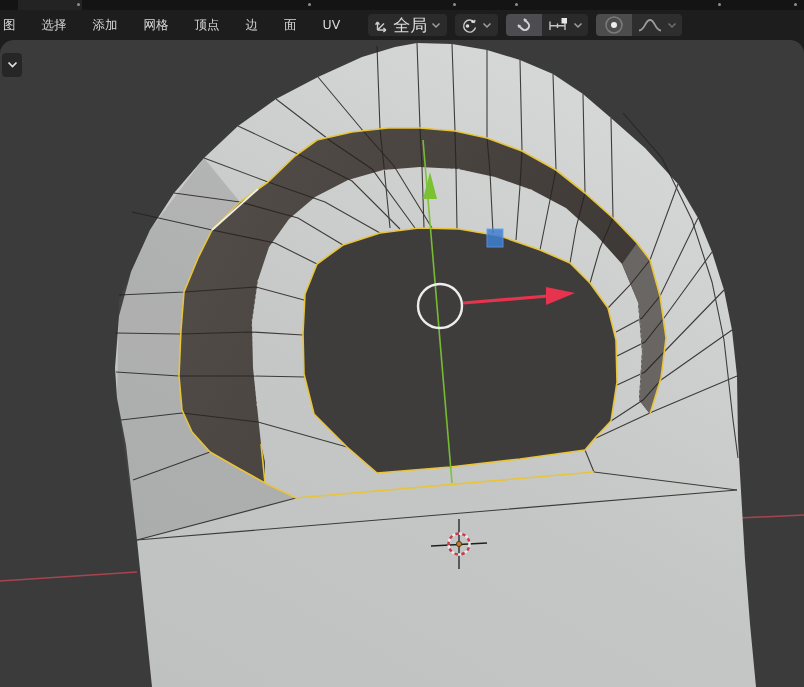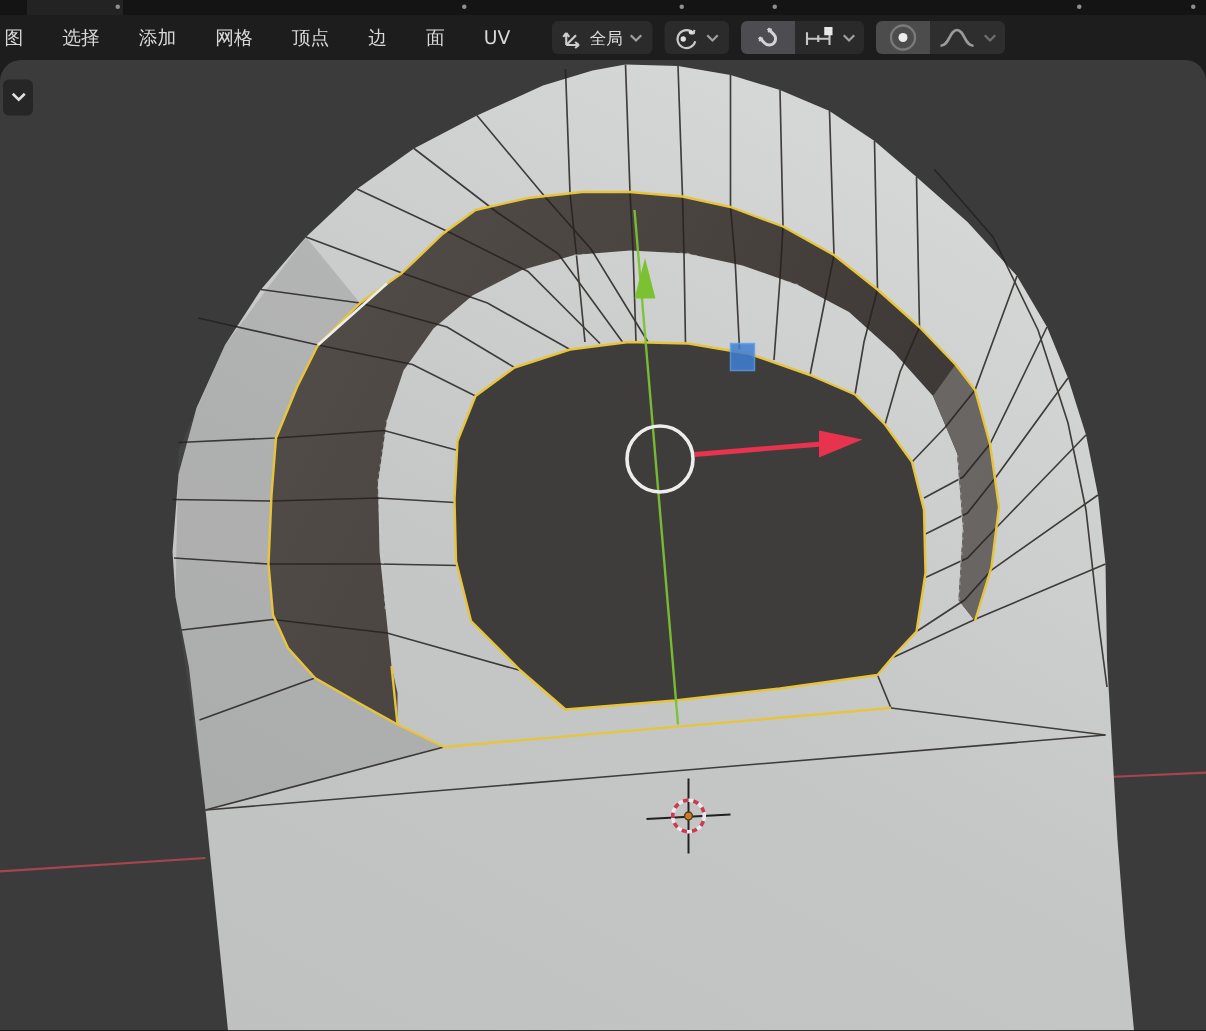--- a/index.html
+++ b/index.html
@@ -9,21 +9,21 @@
   .topstrip{position:absolute;left:0;top:0;width:804px;height:10px;background:#141414;}
   .topstrip .tab{position:absolute;left:18px;top:0;width:64px;height:10px;background:#232323;}
   .topstrip .dot{position:absolute;top:3px;width:3px;height:3px;border-radius:50%;background:#8f8f8f;}
   
   .vheader{position:absolute;left:0;top:10px;width:804px;height:30px;background:#1d1d1d;
            display:flex;align-items:center;}
   .menus{display:flex;align-items:center;gap:26px;padding-left:3px;}
   .menu-item{color:#d8d8d8;font-size:12.5px;line-height:30px;white-space:nowrap;cursor:default;}
   .pill{display:flex;align-items:center;background:#2b2b2b;border-radius:4px;height:22px;
         padding:0 6px;margin-left:8px;gap:4px;}
-  .pill .lbl{color:#dcdcdc;font-size:11px;}
+  .pill .lbl{color:#dcdcdc;font-size:17px;}
   .grp{display:flex;align-items:center;height:22px;margin-left:8px;border-radius:4px;overflow:hidden;}
   .btn{display:flex;align-items:center;justify-content:center;height:22px;background:#2a2a2a;padding:0 5px;}
   .btn.active{background:#4d4d51;}
   .chev{flex:0 0 auto;}
   
   .viewport{position:absolute;left:0;top:40px;width:804px;height:647px;background:#3b3b3b;}
   .collapse-btn{position:absolute;left:2px;top:13px;width:20px;height:24px;background:#262626;
         border:none;border-radius:4px;display:flex;align-items:center;justify-content:center;padding:0;}
   svg{display:block;}
 </style>

